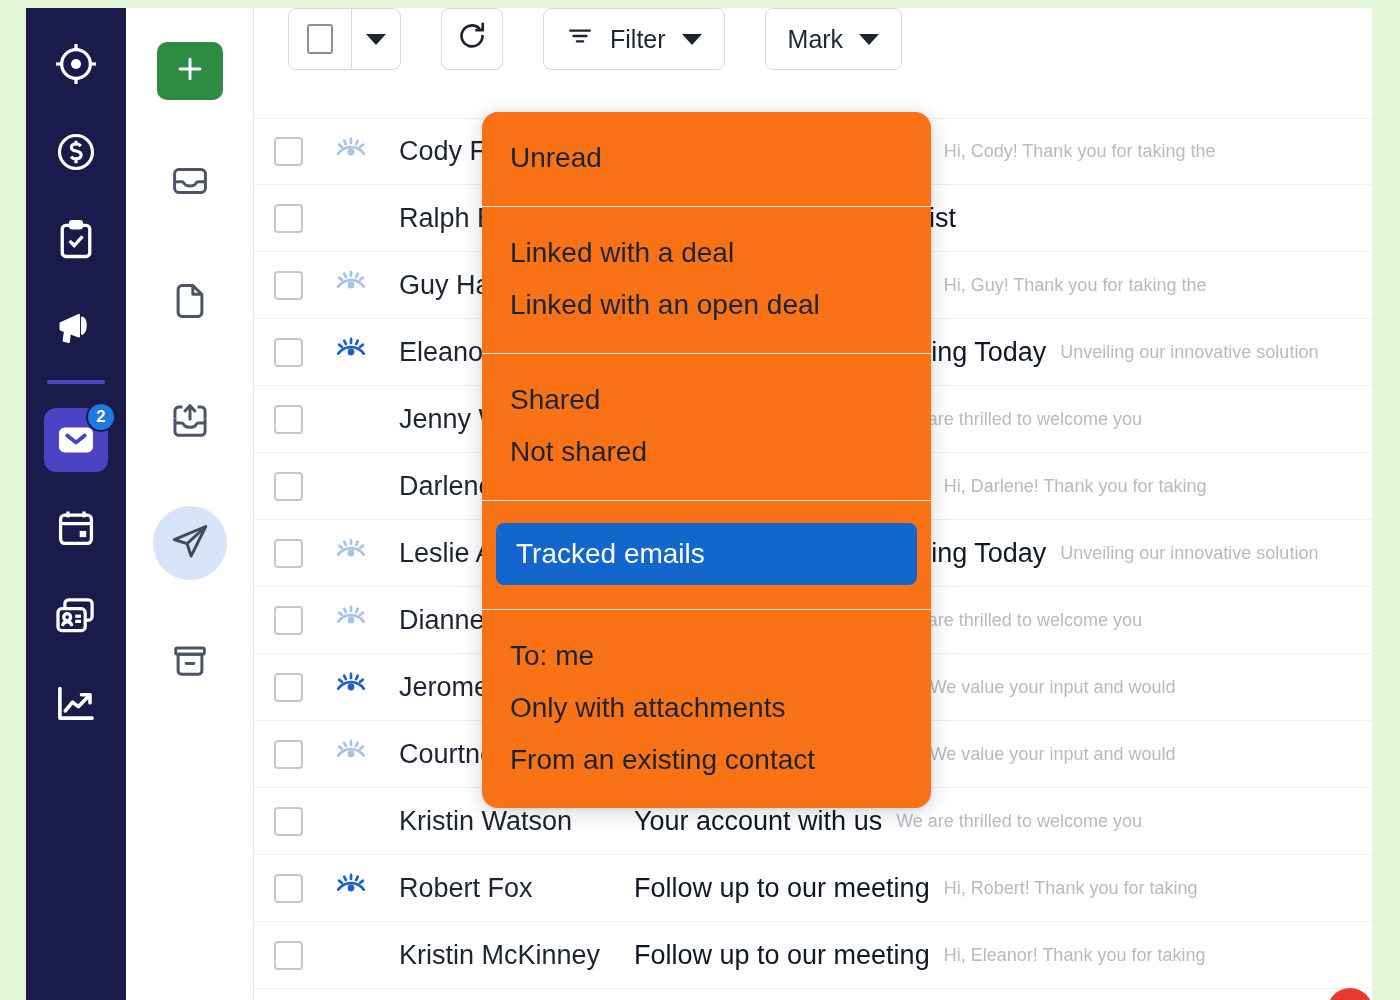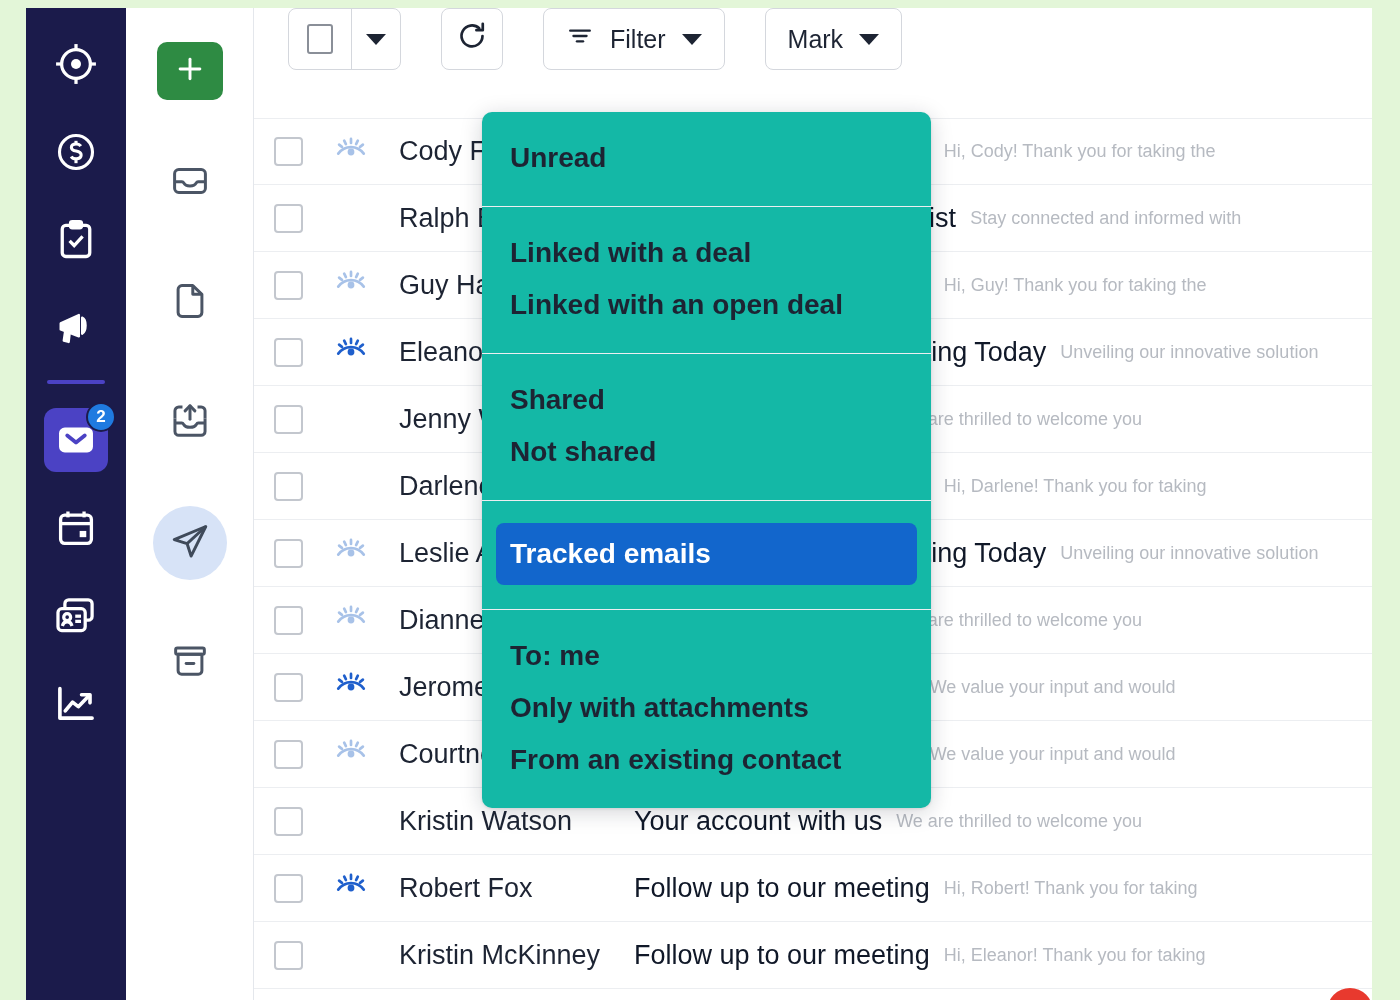--- a/index.html
+++ b/index.html
@@ -177,46 +177,45 @@
     white-space: nowrap;
     overflow: hidden;
     flex: 1;
   }
 
   
   .menu {
     position: absolute;
     left: 482px; top: 112px;
     width: 449px;
-    background: #14b8a6;
-    border-radius: 10px;
+    background: #f97316;
+    border-radius: 16px;
     box-shadow: 0 4px 22px rgba(16,24,40,.18), 0 1px 3px rgba(16,24,40,.10);
     padding: 0;
     z-index: 40;
     overflow: hidden;
-    font-weight: bold;
   }
   .menu-group { padding: 20px 0 22px 0; }
   .menu-group + .menu-group { border-top: 1px solid #eceef1; text-align: center; }
   .menu-item {
     height: 52px;
     display: flex;
     align-items: center;
     padding: 0 28px;
     font-size: 28px;
     color: #1d2433;
     cursor: pointer;
     white-space: nowrap;
   }
   .menu-item.selected {
     background: #1266cc;
     color: #ffffff;
     border-radius: 8px;
     margin: 0 14px;
-    padding: 0 14px;
+    padding: 0 20px;
     height: 62px;
   }
   .group-tight { padding: 22px 0 24px 0; }
 
   
   .red-dot {
     position: absolute;
     left: 1327px; top: 988px;
     width: 46px; height: 46px;
     border-radius: 50%;
@@ -441,21 +440,20 @@
           </span>
           <span class="sender">Cody Fisher</span>
           <span class="subject">Follow up to our meeting</span>
           <span class="preview">Hi, Cody! Thank you for taking the</span>
         </div>
         <div class="row">
           <span class="cb"></span>
           <span class="eye-cell"></span>
           <span class="sender">Ralph Edwards</span>
           <span class="subject">Welcome to our mailing list</span>
-          <span class="preview">Stay connected and informed with</span>
         </div>
         <div class="row">
           <span class="cb"></span>
           <span class="eye-cell">
             <span><svg width="34" height="34" viewBox="0 0 24 24" fill="none" stroke="#a8c2e8" stroke-width="1.9" stroke-linecap="round">
                 <path d="M3 14.6c2.3-3 5.4-4.6 9-4.6s6.7 1.6 9 4.6" fill="none"></path>
                 <circle cx="12" cy="13.4" r="2.4" fill="#a8c2e8" stroke="none"></circle>
                 <line x1="12" y1="4.2" x2="12" y2="7"></line>
                 <line x1="7.2" y1="5.4" x2="8.4" y2="7.8"></line>
                 <line x1="16.8" y1="5.4" x2="15.6" y2="7.8"></line>

